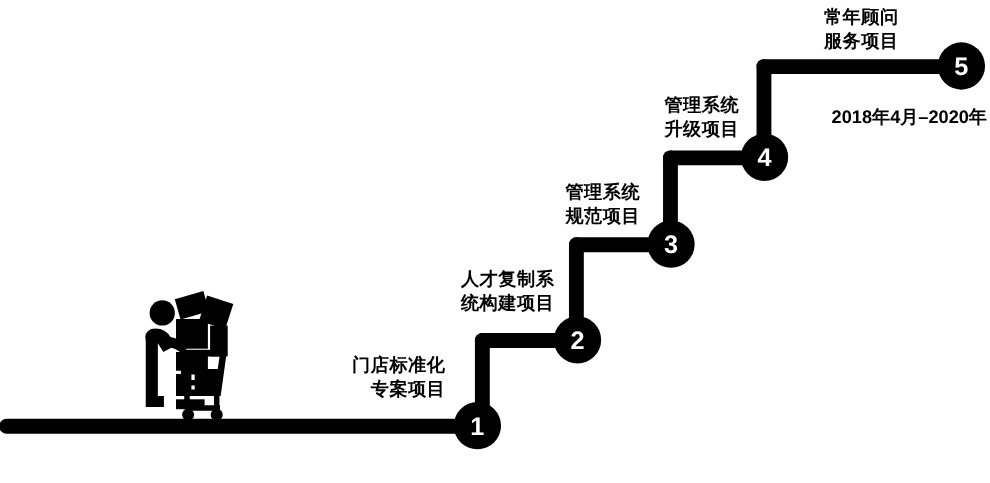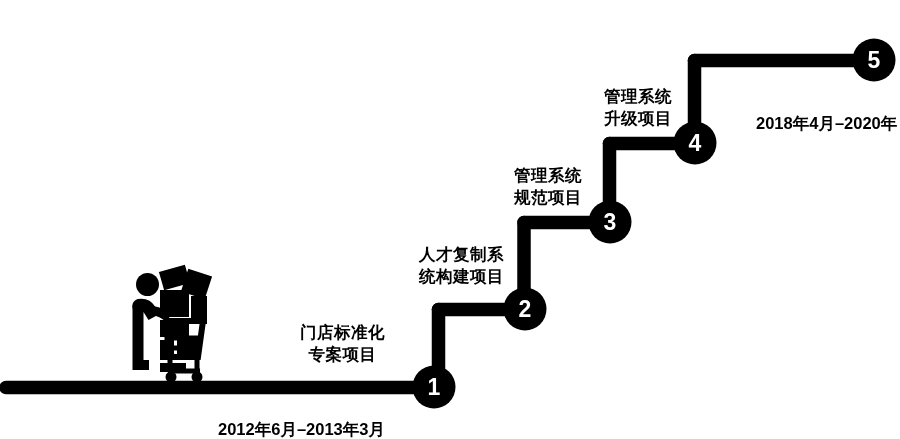--- a/index.html
+++ b/index.html
@@ -49,21 +49,20 @@
   }
   .date-label {
     position: absolute;
     color: #000000;
     font-size: 16.5px;
     font-weight: bold;
     line-height: 1.2;
     white-space: nowrap;
     letter-spacing: 0px;
     font-family: "Liberation Sans", "DejaVu Sans", sans-serif;
-    margin-top: 16px;
   }
   .shopper {
     position: absolute;
     left: 123px;
     top: 252px;
     width: 104px;
     height: 132px;
   }
 </style>
 </head>
@@ -122,25 +121,26 @@
     <circle cx="48" cy="125" r="5.5" fill="#000"></circle>
     <circle cx="74" cy="125" r="5.5" fill="#000"></circle>
   </svg>
 
   <div class="step-num" style="left:412px; top:365px;">1</div>
   <div class="step-num" style="left:503px; top:287px;">2</div>
   <div class="step-num" style="left:588px; top:200px;">3</div>
   <div class="step-num" style="left:673px; top:121px;">4</div>
   <div class="step-num" style="left:852px; top:38px;">5</div>
 
-  <div class="proj-label" style="left:300px; top:322px; text-align:center;">门店标准化
+  <div class="proj-label" style="left:320px; top:322px; text-align:right;">门店标准化
 专案项目</div>
   <div class="proj-label" style="left:419px; top:244px; text-align:center;">人才复制系
 统构建项目</div>
   <div class="proj-label" style="left:514px; top:165px; text-align:left;">管理系统
 规范项目</div>
   <div class="proj-label" style="left:604px; top:86px; text-align:left;">管理系统
 升级项目</div>
+  <div class="proj-label" style="left:749px; top:6px; text-align:left;">常年顾问
+服务项目</div>
 
-  <div class="date-label" style="left:218px; top:404px;">2012年6月–2013年3月</div>
   <div class="date-label" style="left:756px; top:98px;">2018年4月–2020年</div>
 
 </div>
 
 </body></html>

